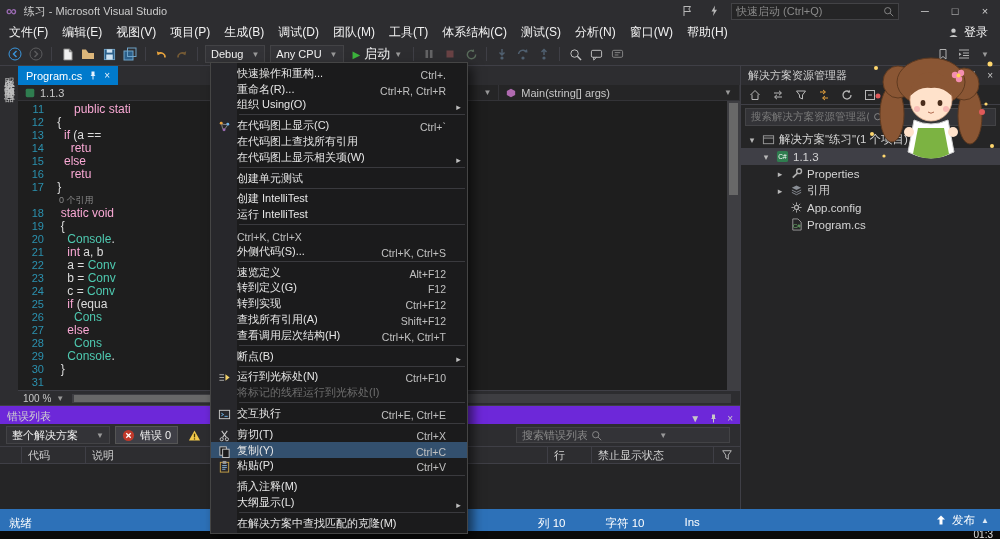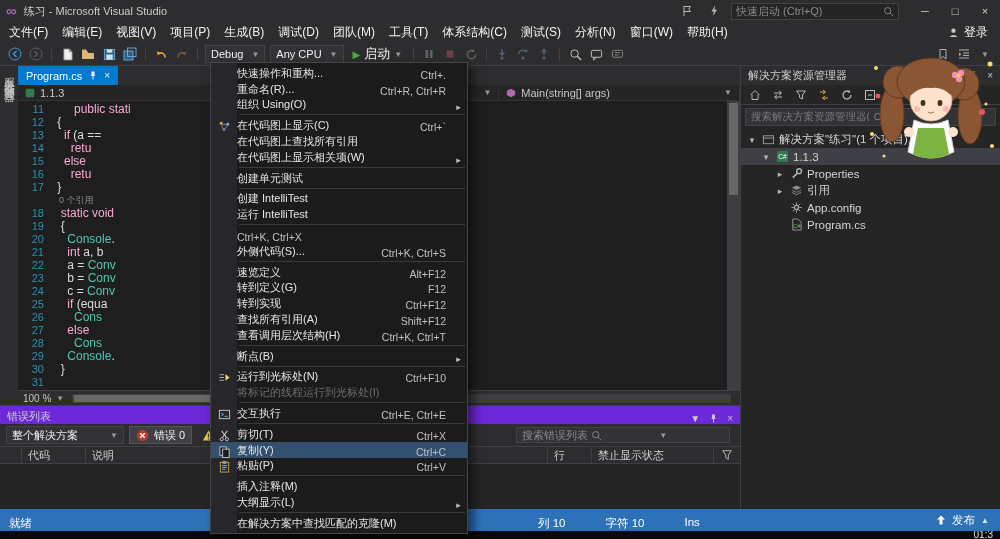--- a/index.html
+++ b/index.html
@@ -471,21 +471,21 @@
         <span>
             <svg width="9" height="9" viewBox="0 0 8 9">
               <path d="M2.5 0.5 h3 v3.5 l1 1 h-5 l1 -1 Z" fill="#c8c8c8"></path>
               <path d="M4 5 v3.5" stroke="#c8c8c8"></path>
             </svg>
           </span>
         <span>×</span>
       </span>
     </div>
     <div class="el-toolbar">
-      <div class="combo" style="width:118px;justify-content:space-between">
+      <div class="combo" style="width:104px;justify-content:space-between">
           <span>整个解决方案</span>
           <span class="arr">▼</span>
         </div>
       <div class="el-btn on">
         <span>
             <svg width="13" height="13" viewBox="0 0 14 14">
               <circle cx="7" cy="7" r="6" fill="#c0392b"></circle>
               <path d="M4.6 4.6 L9.4 9.4 M9.4 4.6 L4.6 9.4" stroke="#fff" stroke-width="1.4"></path>
             </svg>
           </span>

